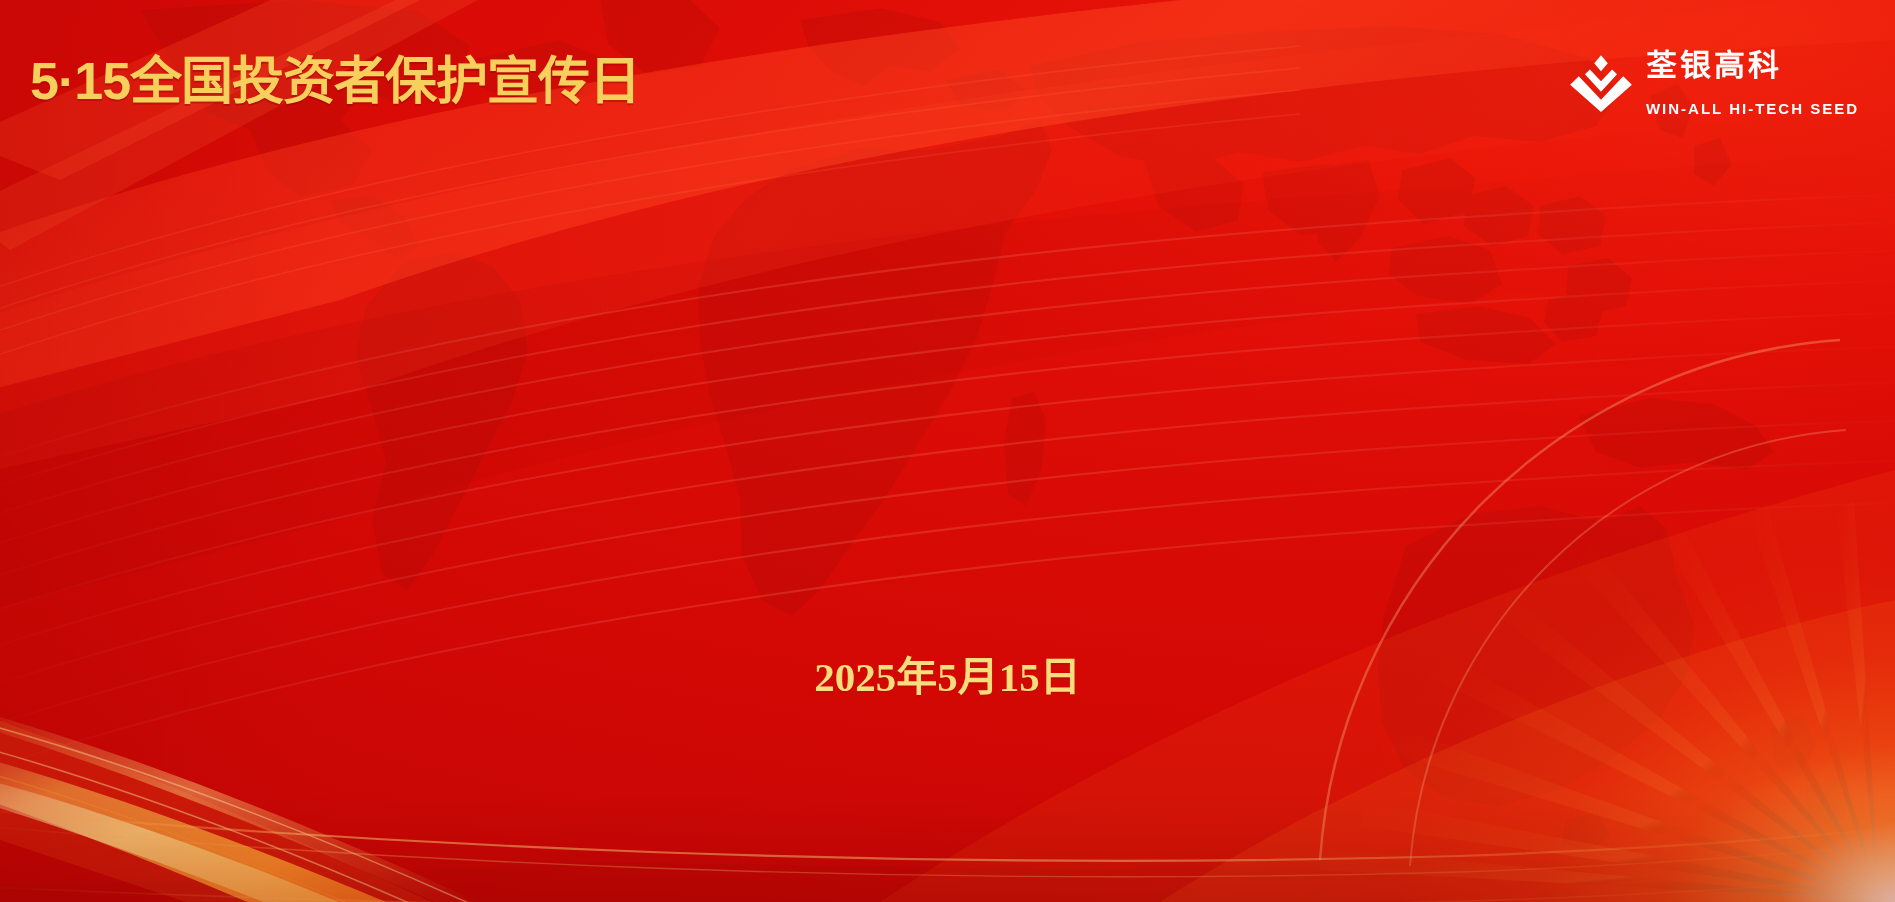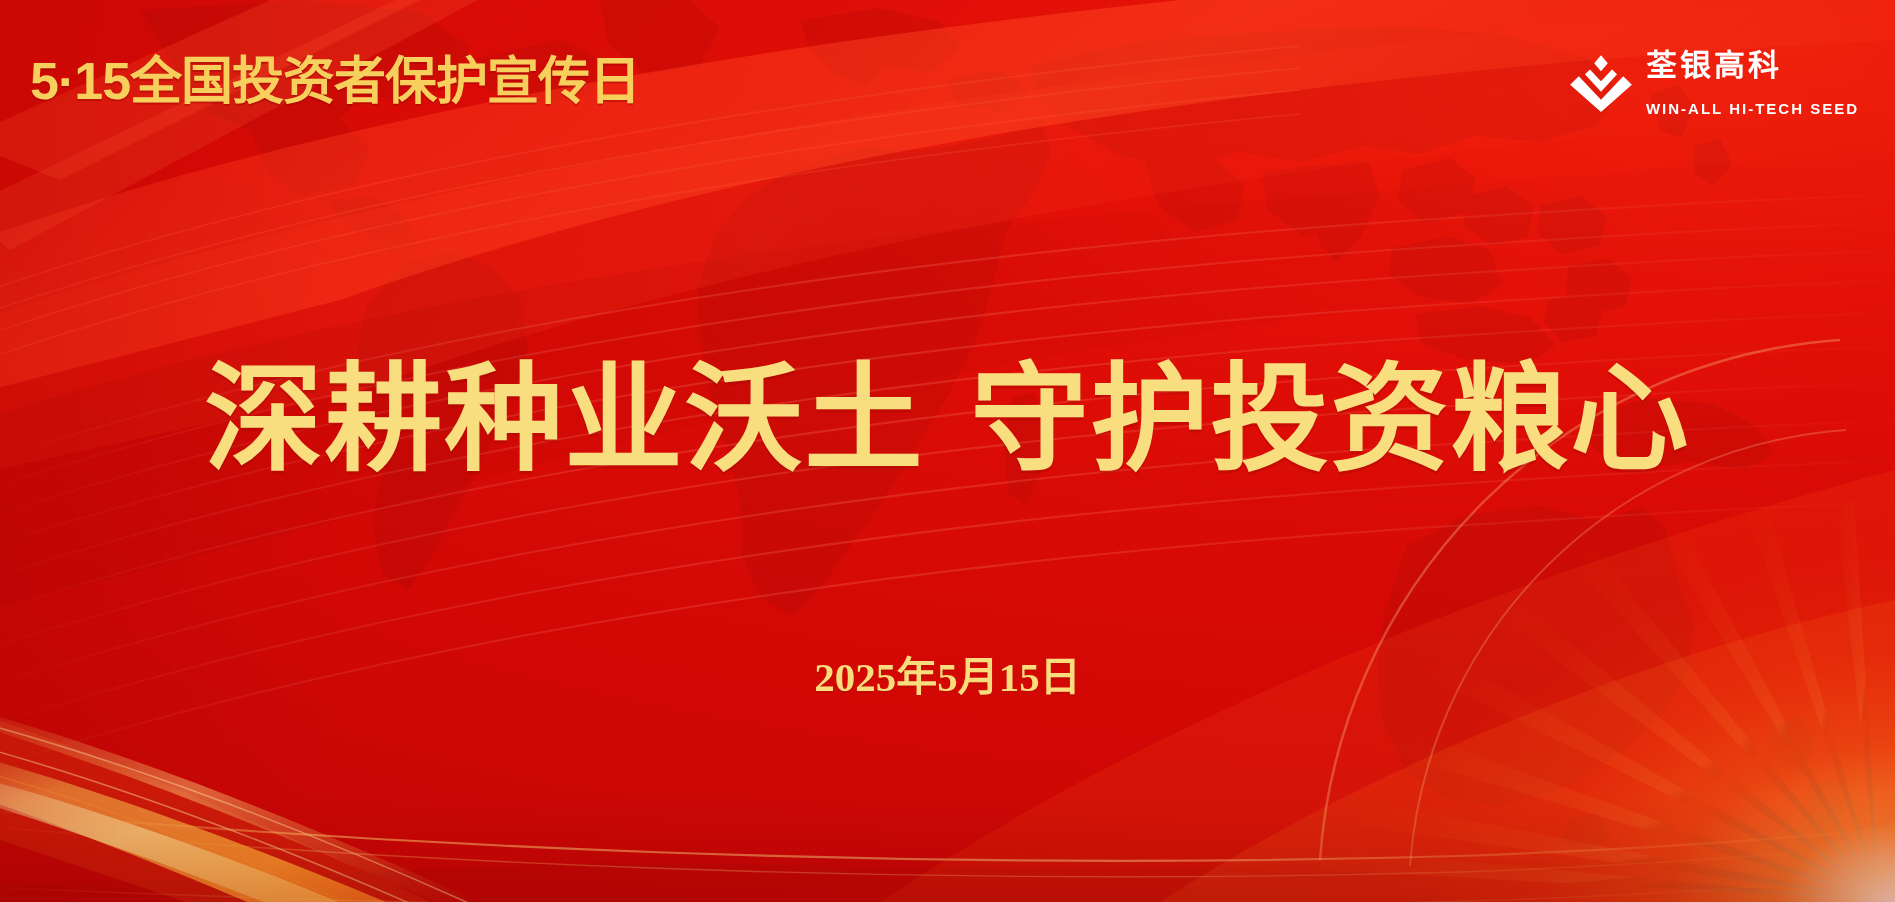--- a/index.html
+++ b/index.html
@@ -379,20 +379,17 @@
             <path d="M50,74 L14,36 L0,50 L50,94 L100,50 L86,36 Z"></path>
           </g>
         </svg>
       </div>
       <div class="logo-words">
         <div class="logo-cn">荃银高科</div>
         <div class="logo-en">WIN-ALL HI-TECH SEED</div>
       </div>
     </div>
 
-    <div class="headline">
-      <span>深耕种业沃土</span><span class="gap"></span><span>守护投资粮心</span>
-    </div>
 
     <div class="date">2025年5月15日</div>
 
   </div>
 </div>
 
 </body></html>

